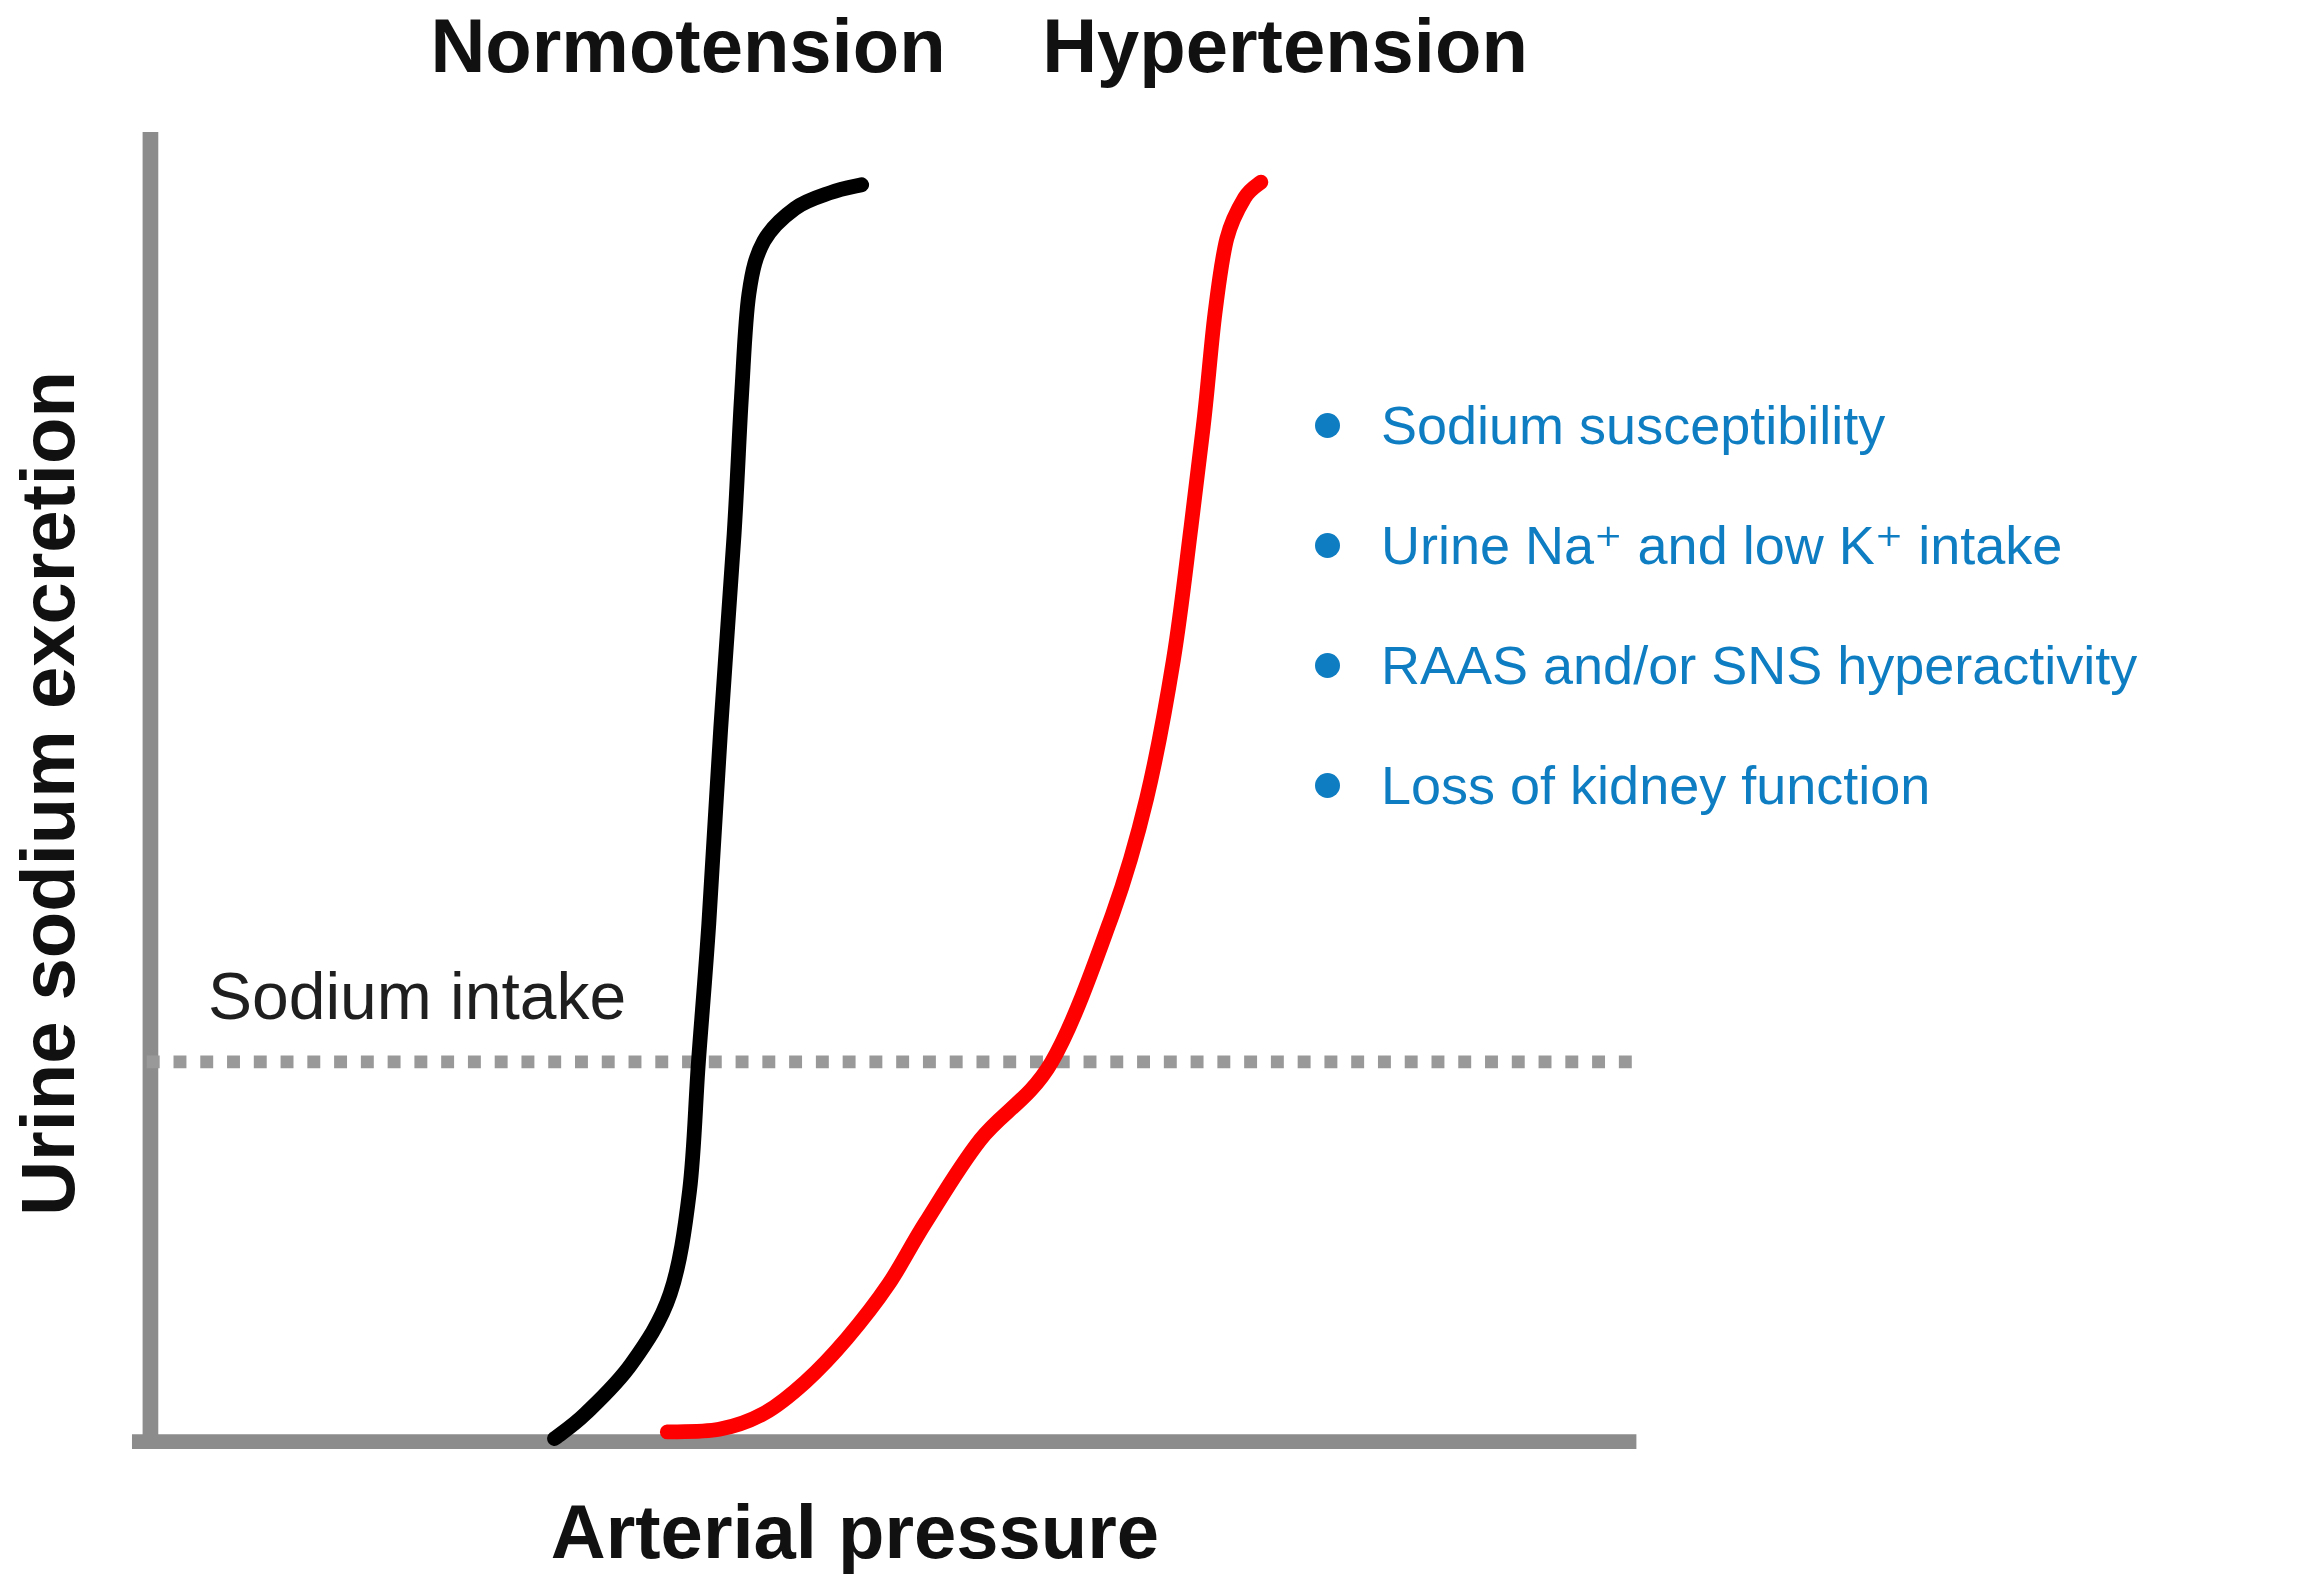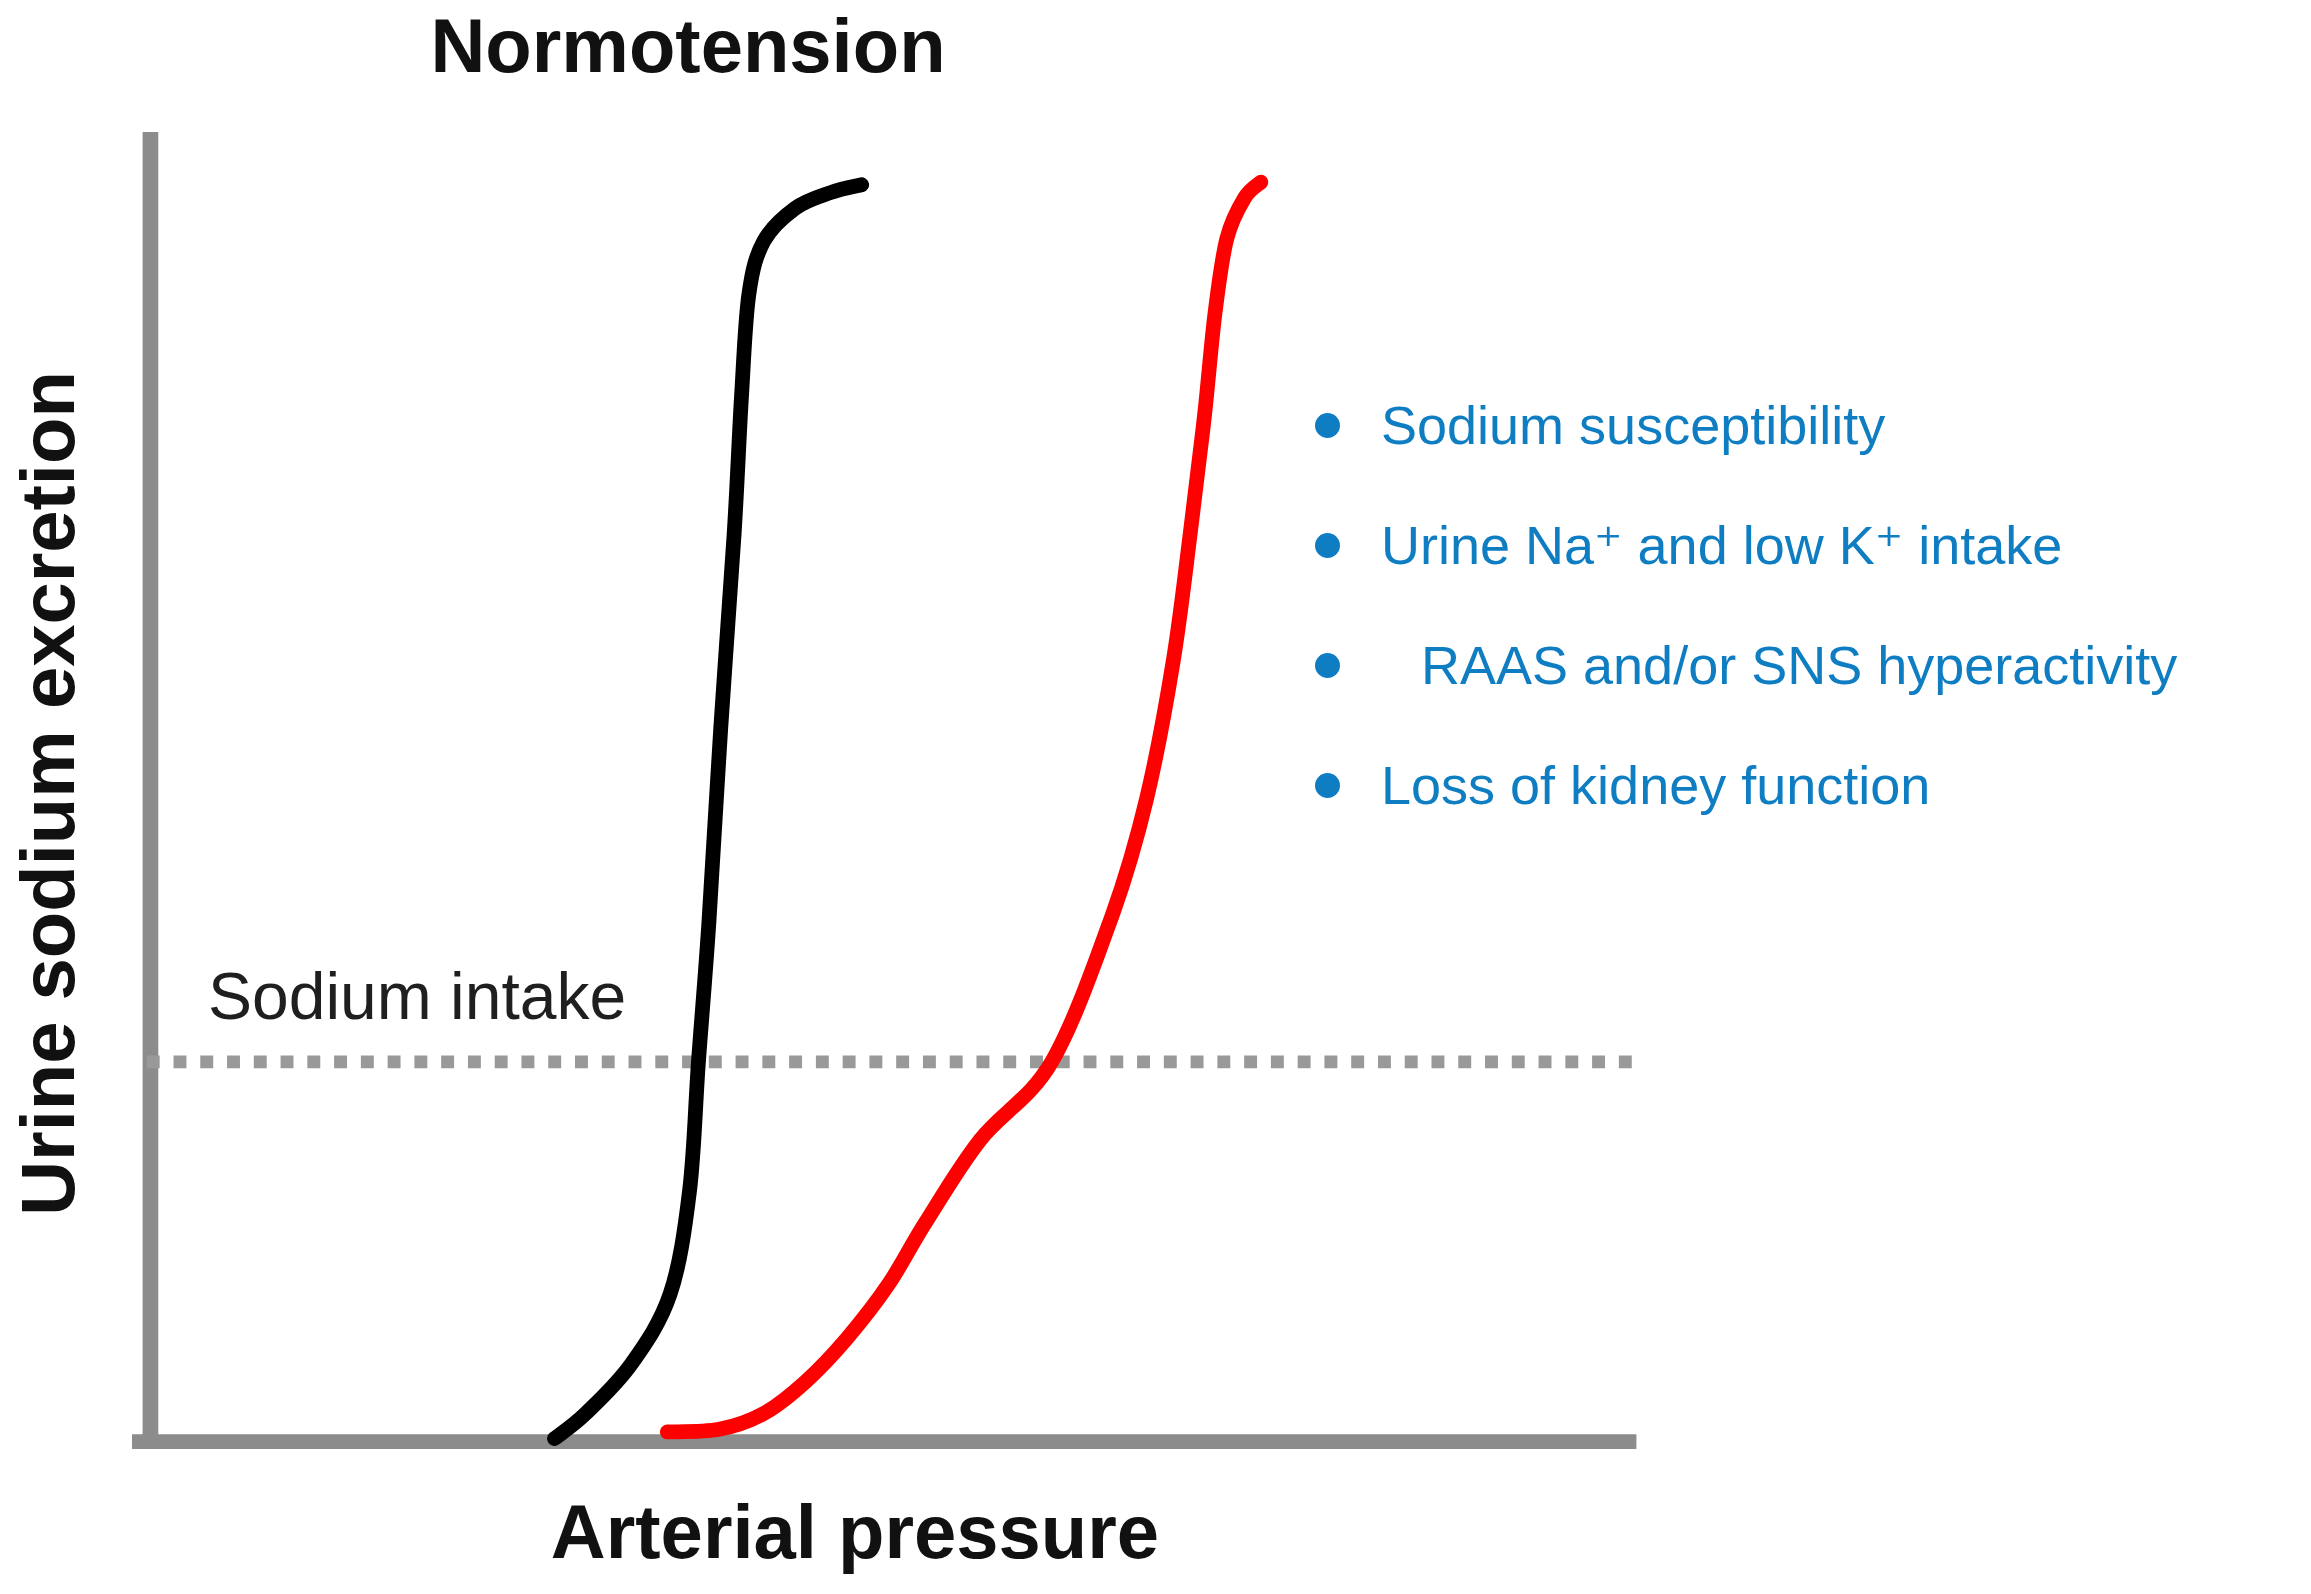--- a/index.html
+++ b/index.html
@@ -90,20 +90,21 @@
     line-height: 61px;
   }
 </style>
 </head>
 <body>
 
 <div id="figure">
 
   <div id="title-normotension" class="curve-title">Normotension</div>
 
+  <div id="title-hypertension" class="curve-title">Hypertension</div>
 
   <div class="y-axis-label">Urine sodium excretion</div>
 
   <svg id="plot-svg" viewBox="0 0 2505 1728">
       <line x1="163" y1="143" x2="163" y2="1570" stroke="#8c8c8c" stroke-width="17"></line>
       <line x1="143" y1="1562" x2="1773" y2="1562" stroke="#8c8c8c" stroke-width="16"></line>
       <line x1="159" y1="1150.462" x2="1768.176" y2="1150.462" stroke="#999999" stroke-width="14" stroke-dasharray="14 15"></line>
       <path d="M600.768 1558.584 C606.396 1554.0651666666668,620.5999999999999 1545.0275000000001,634.536 1531.471 C648.472 1517.9144999999999,669.108 1498.8878333333332,684.3839999999999 1477.245 C699.6599999999999 1455.6021666666666,715.74 1432.7701666666667,726.192 1401.614 C736.644 1370.4578333333334,742.0040000000001 1332.1666666666667,747.0960000000001 1290.308 C752.1880000000001 1248.4493333333332,753.26 1198.7421666666667,756.744 1150.462 C760.2280000000001 1102.1818333333333,763.98 1060.7988333333335,768 1000.6270000000001 C772.02 940.4551666666667,776.3079999999999 859.5918333333333,780.8639999999999 789.4309999999999 C785.42 719.2701666666666,791.5840000000001 639.5959999999999,795.336 579.6619999999999 C799.088 519.728,800.6959999999999 473.3505,803.376 429.827 C806.056 386.3035,807.3960000000001 346.58533333333327,811.416 318.52099999999996 C815.436 290.45666666666665,819.1880000000001 276.90016666666673,827.4960000000001 261.44100000000003 C835.8040000000001 245.98183333333336,849.2040000000001 234.56583333333322,861.264 225.76599999999985 C873.324 216.96616666666648,887.796 212.92299999999977,899.856 208.64199999999983 C911.9159999999999 204.36099999999988,927.996 201.5070000000001,933.624 200.08000000000015" fill="none" stroke="#000000" stroke-width="16" stroke-linecap="round" stroke-linejoin="round"></path>
       <path d="M722.976 1551.449 C732.356 1550.9733333333334,761.836 1551.9246666666668,779.256 1548.595 C796.6759999999999 1545.2653333333333,811.9520000000001 1540.033,827.4960000000001 1531.471 C843.0400000000001 1522.909,857.512 1510.7794999999999,872.52 1497.223 C887.528 1483.6665,902.536 1467.7316666666668,917.544 1450.132 C932.552 1432.5323333333333,948.364 1412.5543333333333,962.568 1391.625 C976.7719999999999 1370.6956666666667,986.152 1350.7176666666667,1002.768 1324.556 C1019.384 1298.3943333333334,1039.484 1263.6706666666666,1062.264 1234.655 C1085.0439999999999 1205.6393333333333,1115.5959999999998 1191.1315,1139.4479999999999 1150.462 C1163.3 1109.7925,1188.224 1038.2046666666665,1205.376 990.6379999999999 C1222.528 943.0713333333333,1231.372 910.9638333333334,1242.3600000000001 865.062 C1253.3480000000002 819.1601666666667,1263.264 764.4585000000001,1271.3039999999999 715.2270000000001 C1279.3439999999998 665.9955000000001,1284.9719999999998 613.9100000000001,1290.6 569.6730000000001 C1296.228 525.4360000000001,1300.784 488.09616666666676,1305.0720000000001 449.80500000000006 C1309.3600000000001 411.51383333333337,1312.308 371.7956666666666,1316.328 339.92599999999993 C1320.348 308.05633333333327,1323.8320000000003 279.5163333333333,1329.1920000000002 258.587 C1334.5520000000001 237.6576666666667,1342.324 224.5768333333335,1348.488 214.35000000000014 C1354.652 204.12316666666678,1363.228 200.07999999999993,1366.176 197.22599999999989" fill="none" stroke="#fe0000" stroke-width="16" stroke-linecap="round" stroke-linejoin="round"></path>
     </svg>
@@ -114,21 +115,21 @@
       <li class="factor-item">
         <span class="factor-dot" style="background: rgb(14, 125, 194);"></span>
         <span class="factor-text" style="color: rgb(14, 125, 194);">Sodium susceptibility</span>
       </li>
       <li class="factor-item">
         <span class="factor-dot" style="background: rgb(14, 125, 194);"></span>
         <span class="factor-text" style="color: rgb(14, 125, 194);">Urine Na⁺ and low K⁺ intake</span>
       </li>
       <li class="factor-item">
         <span class="factor-dot" style="background: rgb(14, 125, 194);"></span>
-        <span class="factor-text" style="color: rgb(14, 125, 194); margin-left: 40px;">RAAS and/or SNS hyperactivity</span>
+        <span class="factor-text" style="color: rgb(14, 125, 194);">RAAS and/or SNS hyperactivity</span>
       </li>
       <li class="factor-item">
         <span class="factor-dot" style="background: rgb(14, 125, 194);"></span>
         <span class="factor-text" style="color: rgb(14, 125, 194); text-align: right;">Loss of kidney function</span>
       </li>
     </ul>
 
   <div class="x-axis-label">Arterial pressure</div>
 
 </div>

